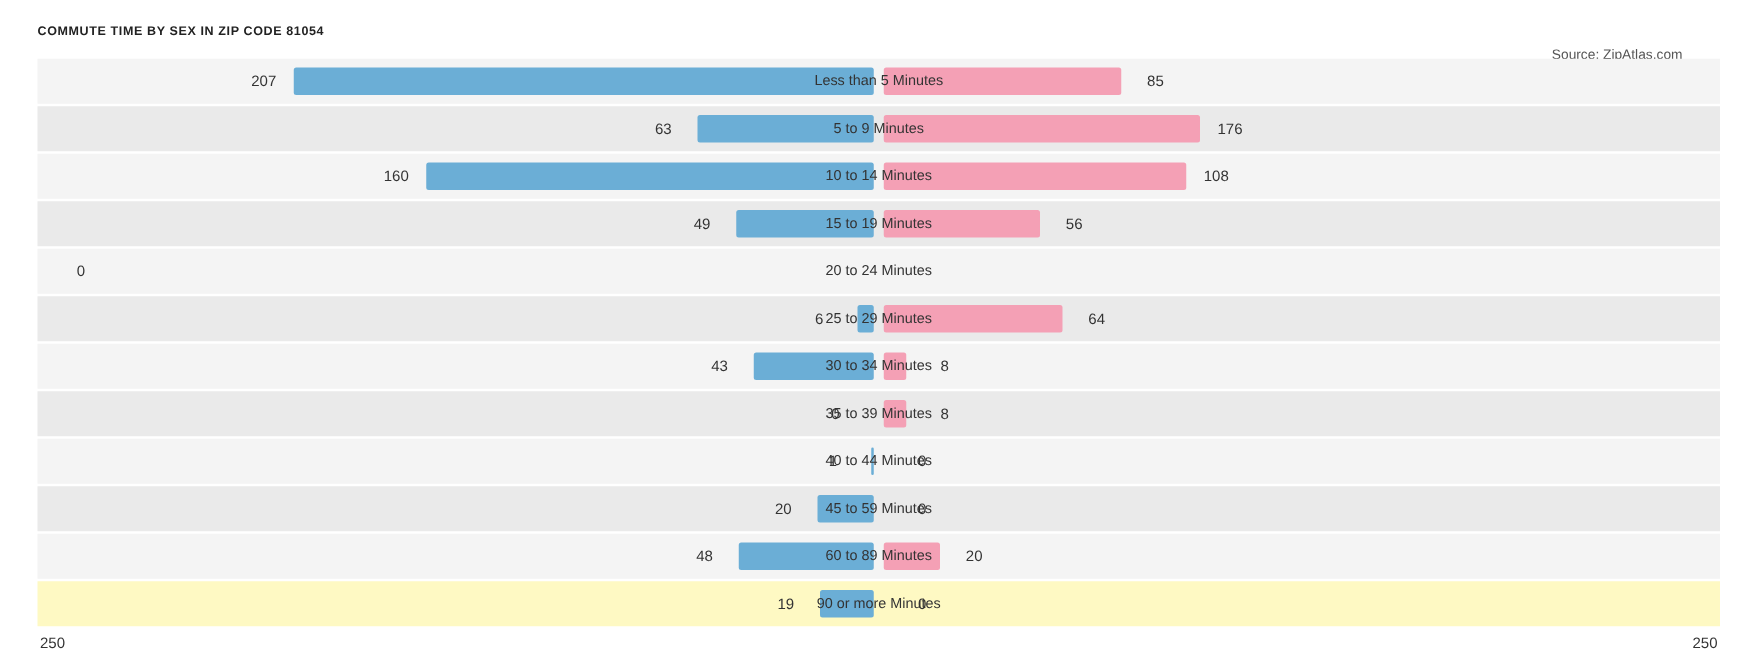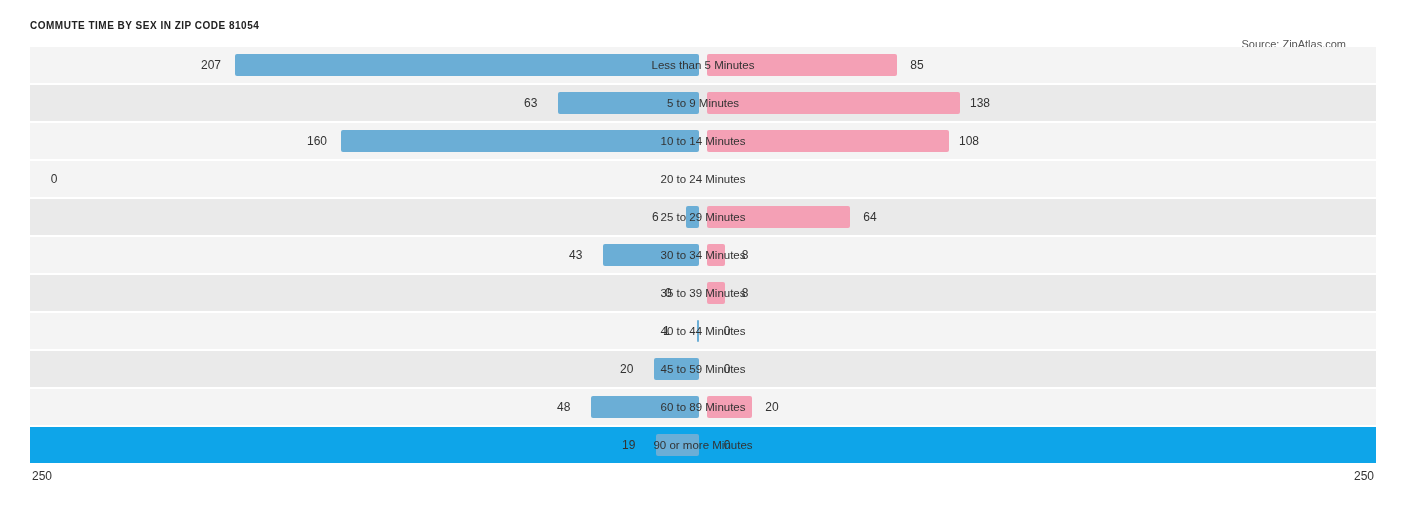--- a/index.html
+++ b/index.html
@@ -71,21 +71,21 @@
     .male-value {
       font-size: 12px;
       color: #333;
       min-width: 28px;
       text-align: left;
     }
     .female-value {
       font-size: 12px;
       color: #333;
       min-width: 28px;
-      text-align: center;
+      text-align: right;
     }
     .male-bar {
       background: #6baed6;
       height: 22px;
       border-radius: 2px;
     }
     .female-bar {
       background: #f4a0b5;
       height: 22px;
       border-radius: 2px;
@@ -149,40 +149,55 @@
       <div class="row-wrapper" style="background: rgb(234, 234, 234);">
       <div class="chart-row" style="background:transparent; position:relative;">
         <div class="bar-area">
           <div class="left-side">
             <span class="male-value">63</span>
             <div class="male-bar" style="width:141px;"></div>
           </div>
           <span class="label">5 to 9 Minutes</span>
           <div class="right-side">
             <div class="female-bar" style="width:253px;"></div>
-            <span class="female-value">138</span>
+            <span class="female-value">176</span>
           </div>
         </div>
       </div>
     </div>
       <div class="row-wrapper" style="background: rgb(244, 244, 244);">
       <div class="chart-row" style="background:transparent; position:relative;">
         <div class="bar-area">
           <div class="left-side">
             <span class="male-value">160</span>
             <div class="male-bar" style="width:358px;"></div>
           </div>
           <span class="label">10 to 14 Minutes</span>
           <div class="right-side">
             <div class="female-bar" style="width:242px;"></div>
             <span class="female-value">108</span>
           </div>
         </div>
       </div>
     </div>
+      <div class="row-wrapper" style="background: rgb(234, 234, 234);">
+      <div class="chart-row" style="background:transparent; position:relative;">
+        <div class="bar-area">
+          <div class="left-side">
+            <span class="male-value">49</span>
+            <div class="male-bar" style="width:110px;"></div>
+          </div>
+          <span class="label">15 to 19 Minutes</span>
+          <div class="right-side">
+            <div class="female-bar" style="width:125px;"></div>
+            <span class="female-value">56</span>
+          </div>
+        </div>
+      </div>
+    </div>
       <div class="row-wrapper" style="background: rgb(244, 244, 244);">
       <div class="chart-row" style="background:transparent; position:relative;">
         <div class="bar-area">
           <span class="label">20 to 24 Minutes</span>
           <div class="right-side">
             <div class="female-bar" style="width:0px;"></div>
             <span class="female-value">0</span>
           </div>
         </div>
       </div>
@@ -270,21 +285,21 @@
             <div class="male-bar" style="width:108px;"></div>
           </div>
           <span class="label">60 to 89 Minutes</span>
           <div class="right-side">
             <div class="female-bar" style="width:45px;"></div>
             <span class="female-value">20</span>
           </div>
         </div>
       </div>
     </div>
-      <div class="row-wrapper" style="background: #0ea5e9;">
+      <div class="row-wrapper" style="background: #fef9c3;">
       <div class="chart-row" style="background:transparent; position:relative;">
         <div class="bar-area">
           <div class="left-side">
             <span class="male-value">19</span>
             <div class="male-bar" style="width:43px;"></div>
           </div>
           <span class="label">90 or more Minutes</span>
           <div class="right-side">
             <div class="female-bar" style="width:0px;"></div>
             <span class="female-value">0</span>

